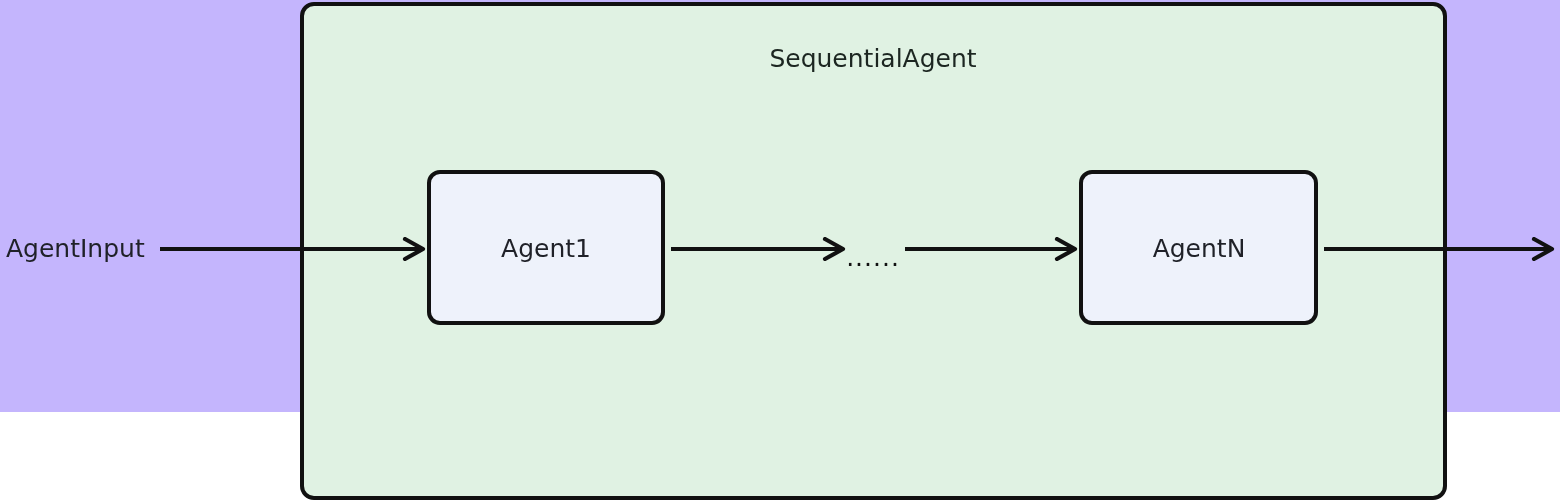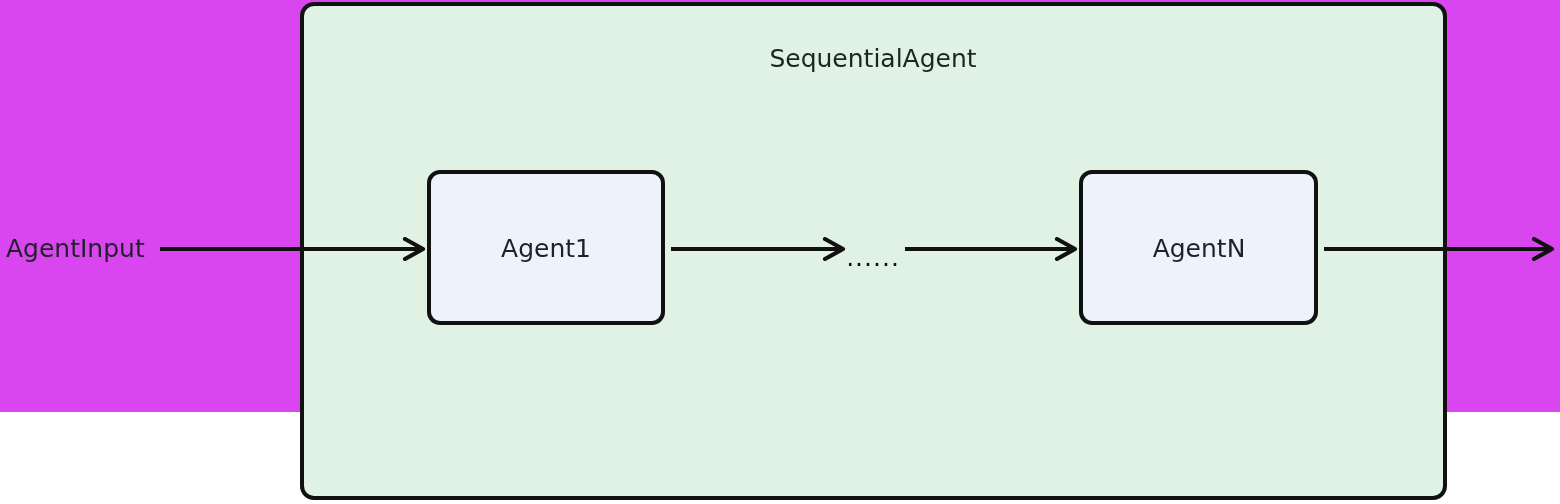--- a/index.html
+++ b/index.html
@@ -10,21 +10,21 @@
   body {
     width: 1560px;
     height: 504px;
     overflow: hidden;
     font-family: "DejaVu Sans", "Liberation Sans", sans-serif;
   }
   #canvas {
     position: relative;
     width: 1560px;
     height: 412px;
-    background: #d946ef;
+    background: #c4b5fd;
   }
   #diagram-svg {
     position: absolute;
     left: 0;
     top: 0;
     width: 1560px;
     height: 504px;
   }
   .node-label {
     font-family: "DejaVu Sans", "Liberation Sans", sans-serif;

